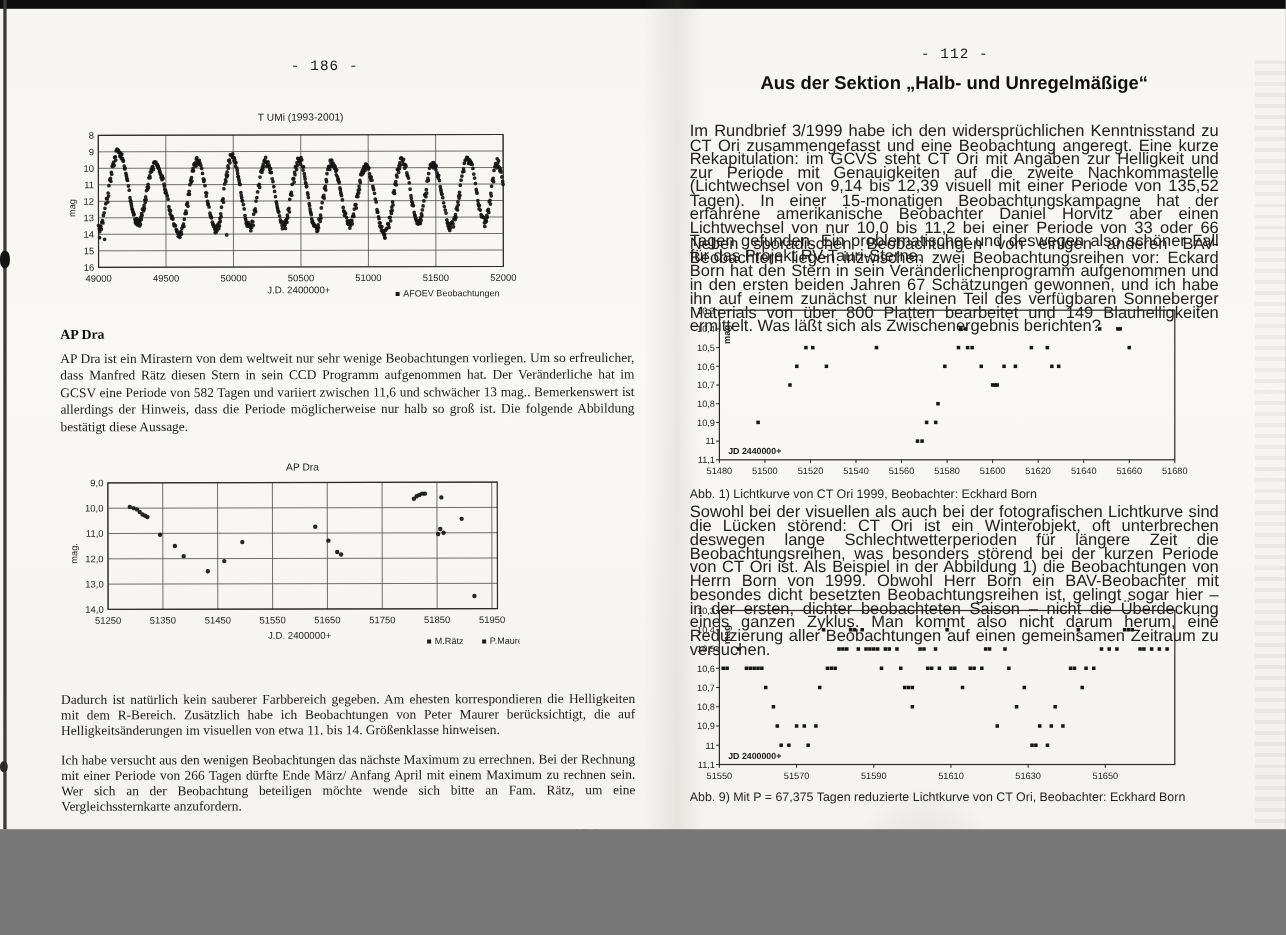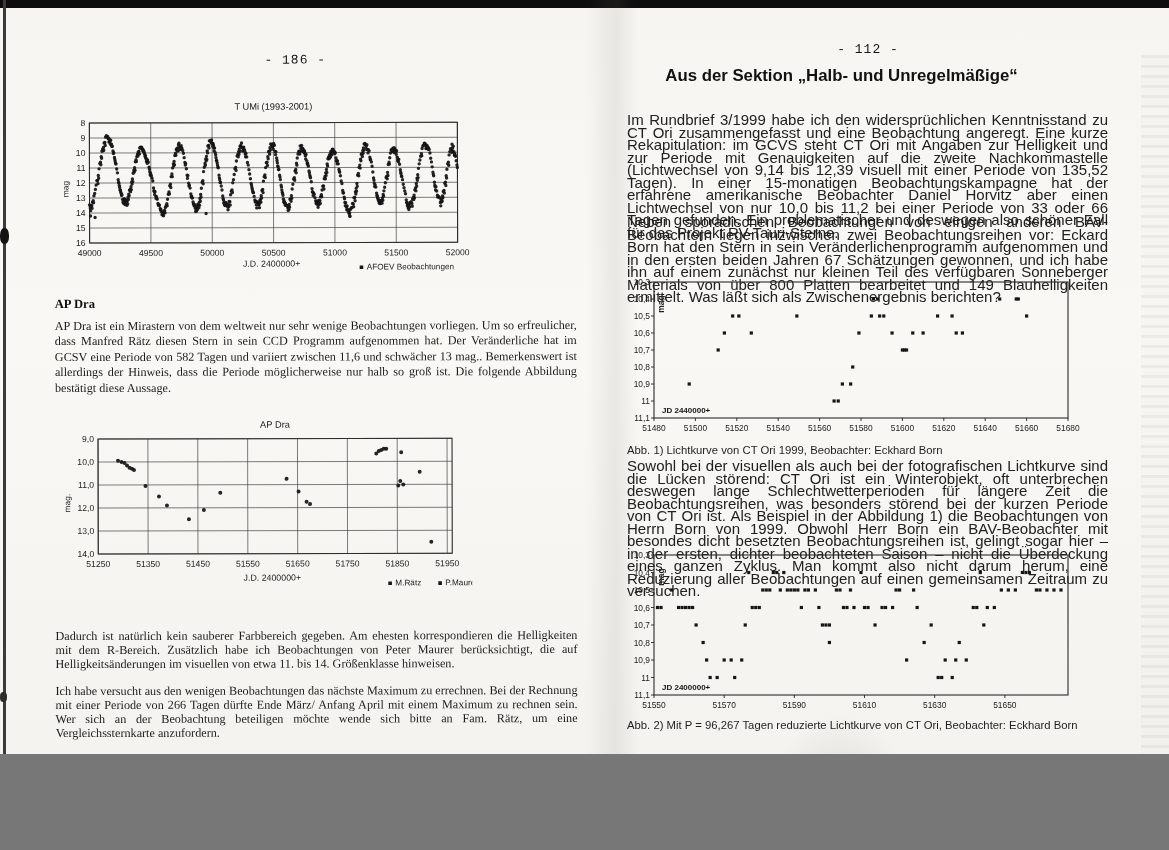--- a/index.html
+++ b/index.html
@@ -951,21 +951,21 @@
     <p class="abs body-serif2 serif" style="left:55px;top:629px;width:522px;">Dadurch ist natürlich kein sauberer Farbbereich gegeben. Am ehesten korrespondieren die Helligkeiten mit dem R-Bereich. Zusätzlich habe ich Beobachtungen von Peter Maurer berücksichtigt, die auf Helligkeitsänderungen im visuellen von etwa 11. bis 14. Größenklasse hinweisen.</p>
 
     <p class="abs body-serif2 serif" style="left:55px;top:684px;width:522px;">Ich habe versucht aus den wenigen Beobachtungen das nächste Maximum zu errechnen. Bei der Rechnung mit einer Periode von 266 Tagen dürfte Ende März/ Anfang April mit einem Maximum zu rechnen sein. Wer sich an der Beobachtung beteiligen möchte wende sich bitte an Fam. Rätz, um eine Vergleichssternkarte anzufordern.</p>
 
     <div class="abs sig serif" style="left:320px;top:753px;width:230px;">Hartmut Goldhahn</div>
   </div>
 
   <div class="page-right-group">
     <div class="abs pgnum mono" style="left:818px;top:42px;width:100px;">- 112 -</div>
 
-    <h1 class="abs h1-sans" style="left:601px;top:66px;width:481px;text-align:center;">Aus der Sektion „Halb- und Unregelmäßige“</h1>
+    <h1 class="abs h1-sans" style="left:627px;top:66px;width:481px;text-align:center;">Aus der Sektion „Halb- und Unregelmäßige“</h1>
 
 
     <p class="abs body-sans" style="left:627px;top:114px;width:481px;">Im Rundbrief 3/1999 habe ich den widersprüchlichen Kenntnisstand zu CT Ori zusammengefasst und eine Beobachtung angeregt. Eine kurze Rekapitulation: im GCVS steht CT Ori mit Angaben zur Helligkeit und zur Periode mit Genauigkeiten auf die zweite Nachkommastelle (Lichtwechsel von 9,14 bis 12,39 visuell mit einer Periode von 135,52 Tagen). In einer 15-monatigen Beobachtungskampagne hat der erfahrene amerikanische Beobachter Daniel Horvitz aber einen Lichtwechsel von nur 10,0 bis 11,2 bei einer Periode von 33 oder 66 Tagen gefunden. Ein problematischer und deswegen also schöner Fall für das Projekt RV-Tauri-Sterne.</p>
 
     <p class="abs body-sans" style="left:627px;top:216px;width:481px;">Neben sporadischen Beobachtungen von einigen anderen BAV-Beobachtern liegen inzwischen zwei Beobachtungsreihen vor: Eckard Born hat den Stern in sein Veränderlichenprogramm aufgenommen und in den ersten beiden Jahren 67 Schätzungen gewonnen, und ich habe ihn auf einem zunächst nur kleinen Teil des verfügbaren Sonneberger Materials von über 800 Platten bearbeitet und 149 Blauhelligkeiten ermittelt. Was läßt sich als Zwischenergebnis berichten?</p>
 
     <svg class="abs" style="left:628px;top:276px;" width="452" height="166">
         <rect x="26" y="6" width="414" height="136" fill="none" stroke="#2b2b2b" stroke-width="1.1"></rect>
         <text x="22" y="9" text-anchor="end" font-size="8.4" font-family="Liberation Sans, sans-serif" fill="#222">10,3</text>
         <line x1="23" y1="6" x2="26" y2="6" stroke="#222" stroke-width="0.9"></line>
@@ -1162,15 +1162,15 @@
         <rect x="392.78983050847455" y="21.89999999999996" width="3.2" height="3.2" fill="#161616"></rect>
         <rect x="396.2983050847458" y="21.89999999999996" width="3.2" height="3.2" fill="#161616"></rect>
         <rect x="399.80677966101695" y="21.89999999999996" width="3.2" height="3.2" fill="#161616"></rect>
         <rect x="406.8237288135593" y="39.39999999999992" width="3.2" height="3.2" fill="#161616"></rect>
         <rect x="410.33220338983045" y="39.39999999999992" width="3.2" height="3.2" fill="#161616"></rect>
         <rect x="417.34915254237285" y="39.39999999999992" width="3.2" height="3.2" fill="#161616"></rect>
         <rect x="424.36610169491524" y="39.39999999999992" width="3.2" height="3.2" fill="#161616"></rect>
         <rect x="431.38305084745764" y="39.39999999999992" width="3.2" height="3.2" fill="#161616"></rect>
       </svg>
 
-    <div class="abs caption" style="left:627px;top:719px;width:481px;">Abb. 2) Mit P = 96,267 Tagen reduzierte Lichtkurve von CT Ori, Beobachter: Eckhard Born</div>
+    <div class="abs caption" style="left:627px;top:719px;width:481px;">Abb. 9) Mit P = 67,375 Tagen reduzierte Lichtkurve von CT Ori, Beobachter: Eckhard Born</div>
   </div>
 </div>
 
 </body></html>

